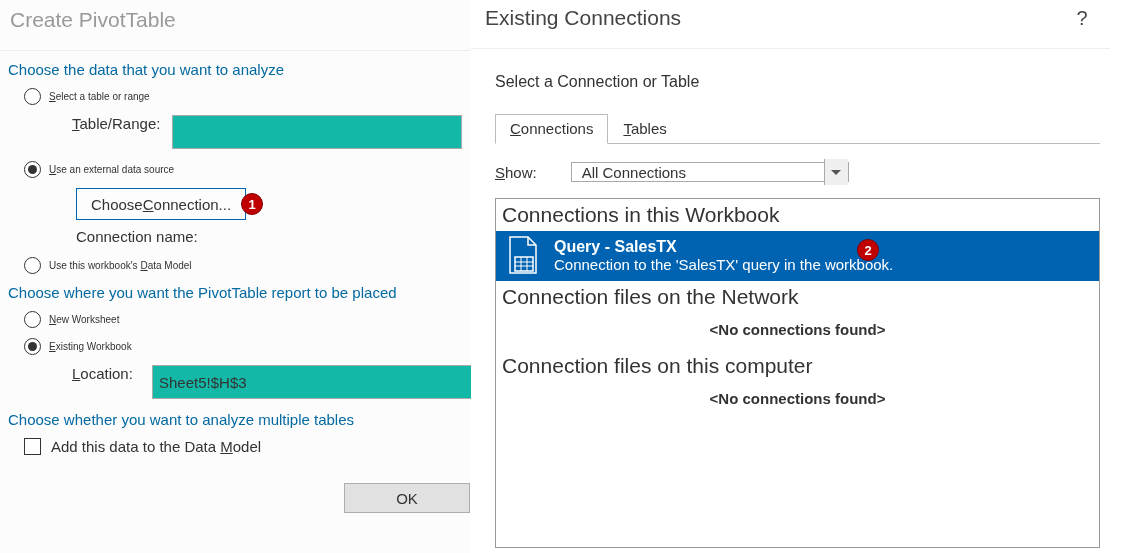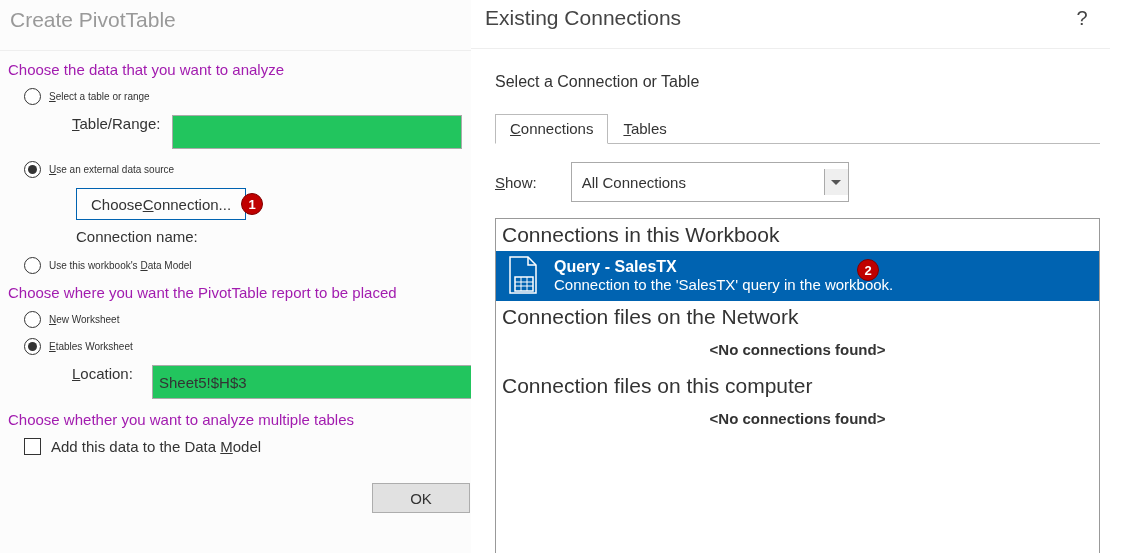--- a/index.html
+++ b/index.html
@@ -31,21 +31,21 @@
       color: #999;
       padding: 8px 10px 18px 10px;
       font-weight: 400;
       border-bottom: 1px solid #eee;
     }
     .left-body {
       padding: 10px 8px 0 8px;
     }
     .section-label {
       font-size: 15px;
-      color: #a21caf;
+      color: #0369a1;
       margin-bottom: 10px;
     }
     .radio-row {
       display: flex;
       align-items: center;
       margin: 4px 0 10px 16px;
     }
     .radio {
       width: 17px;
       height: 17px;
@@ -80,21 +80,21 @@
     }
     .field-label {
       font-size: 15px;
       color: #333;
       margin-right: 8px;
       min-width: 92px;
     }
     .text-input {
       height: 26px;
       border: 1px solid #aaa;
-      background: #22c55e;
+      background: #14b8a6;
       padding: 16px 6px;
       font-size: 15px;
       color: #333;
       width: 290px;
     }
     .button {
       height: 32px;
       border: 1px solid #888;
       background: #fdfdfd;
       padding: 2px 14px;
@@ -144,21 +144,21 @@
       align-items: flex-end;
       margin: 8px 0 0 16px;
     }
     .ok-btn-row {
       margin-top: 28px;
       display: flex;
       justify-content: flex-end;
       padding-right: 6px;
     }
     .ok-button {
-      width: 98px;
+      width: 126px;
       height: 30px;
       background: #e1e1e1;
       border: 1px solid #adadad;
       font-size: 15px;
       color: #333;
       display: inline-flex;
       align-items: center;
       justify-content: center;
     }
     
@@ -219,21 +219,21 @@
       align-items: center;
       margin-bottom: 16px;
       gap: 16px;
     }
     .show-label {
       font-size: 15px;
       margin-right: 18px;
     }
     .dropdown {
       border: 1px solid #aaa;
-      height: 40px;
+      height: 20px;
       width: 278px;
       display: flex;
       align-items: center;
       justify-content: space-between;
       padding: 0 0 0 10px;
       background: #fff;
     }
     .dropdown-btn {
       width: 24px;
       height: 26px;
@@ -333,21 +333,21 @@
 
     <div class="section-label" style="margin-top:6px;">Choose where you want the PivotTable report to be placed</div>
 
     <div class="radio-row">
       <span class="radio"></span>
       <span class="radio-label"><span class="accel">N</span><span>ew Worksheet</span></span>
     </div>
 
     <div class="radio-row">
       <span class="radio checked"></span>
-      <span class="radio-label"><span class="accel">E</span><span>tables Worksheet</span></span>
+      <span class="radio-label"><span class="accel">E</span><span>xisting Workbook</span></span>
     </div>
 
     <div class="field-row">
       <span class="field-label" style="min-width:72px;"><span class="accel">L</span><span>ocation:</span></span>
       <input class="text-input" style="width: 320px;" type="text" value="Sheet5!$H$3">
     </div>
 
     <div class="section-label">Choose whether you want to analyze multiple tables</div>
 
     <div class="check-row">

